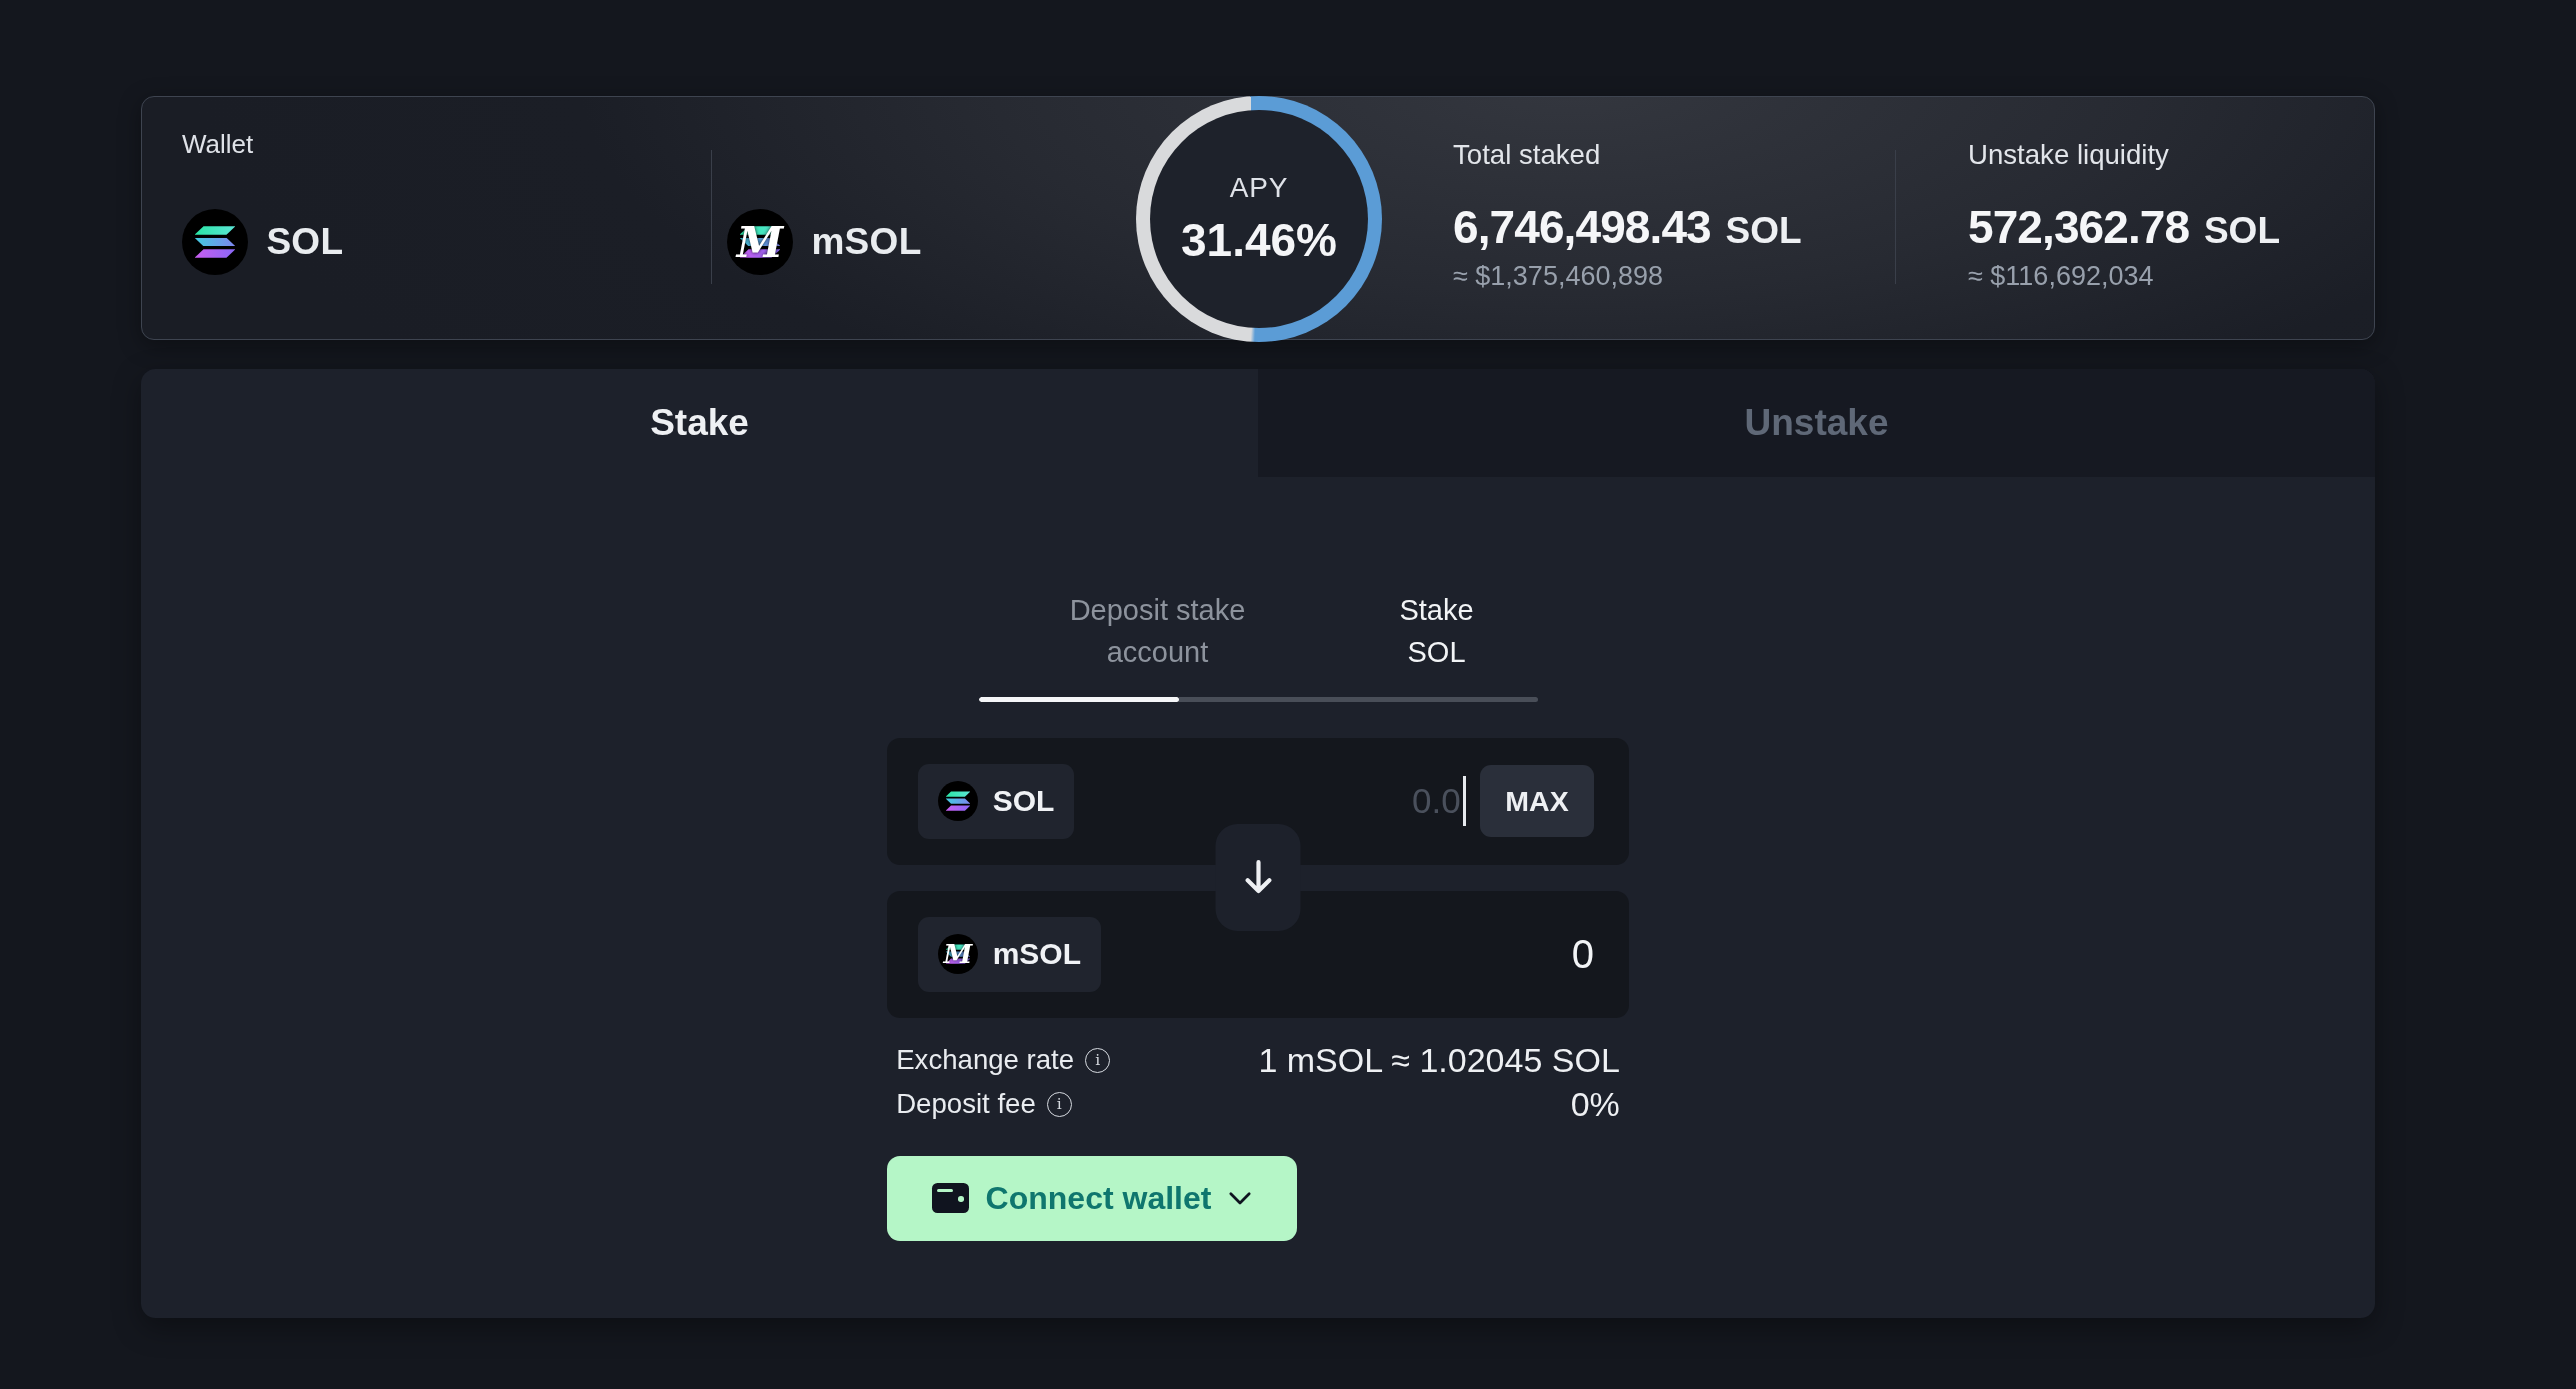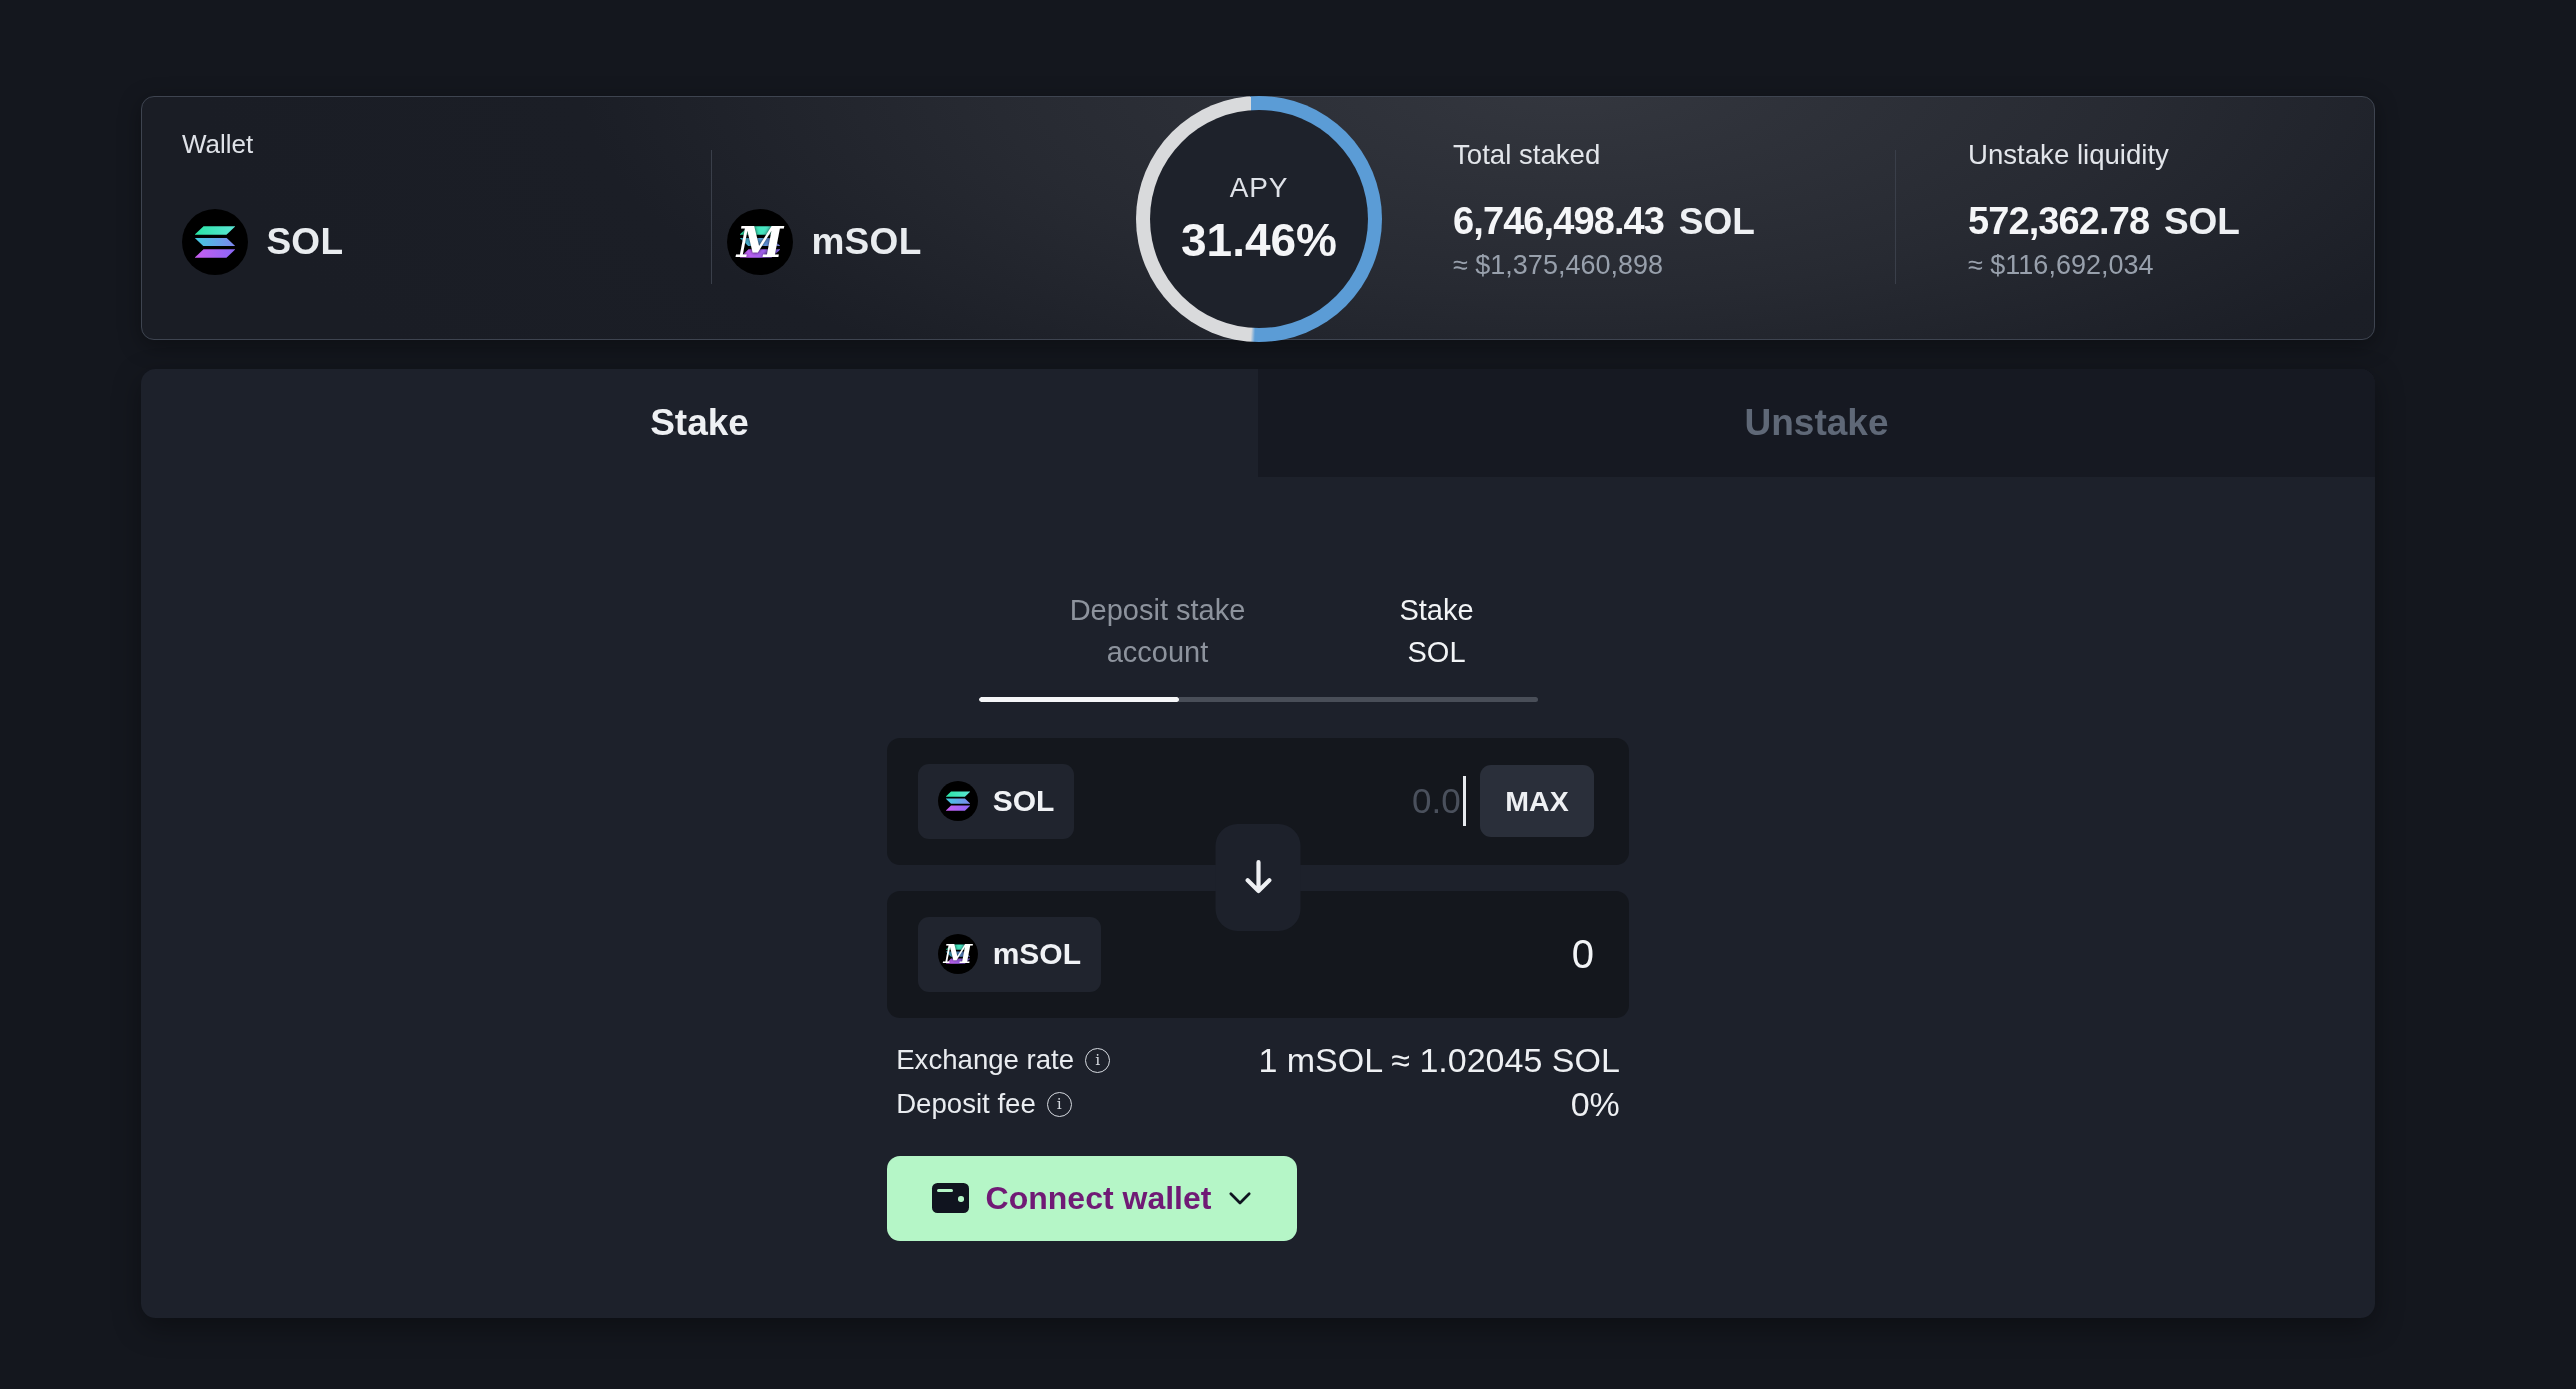--- a/index.html
+++ b/index.html
@@ -38,21 +38,21 @@
   .apy-inner{position:absolute;inset:13.8px;border-radius:50%;background:#1e222b;
     display:flex;flex-direction:column;align-items:center;justify-content:center;gap:9.2px;}
   .apy-label{font-size:28px;color:#dfe2e8;letter-spacing:0.9px;}
   .apy-value{font-size:46px;font-weight:700;color:#f4f5f7;}
 
   
   .stat-block{position:absolute;top:42px;}
   .stat-block.total{left:1311px;} .stat-block.liq{left:1826px;}
   .stat-label{font-size:27.6px;color:#e2e5ea;}
   .stat-value-row{margin-top:29px;display:flex;align-items:baseline;gap:14.7px;}
-  .stat-amount{font-size:38px;font-weight:700;color:#f5f6f8;letter-spacing:-0.9px;}
+  .stat-amount{font-size:46px;font-weight:700;color:#f5f6f8;letter-spacing:-0.9px;}
   .stat-unit{font-size:37px;font-weight:700;color:#eef0f3;}
   .stat-usd{margin-top:7.3px;font-size:27px;color:#98a0ac;}
 
   
   .main-card{position:absolute;left:141px;top:369px;width:2234px;height:949px;background:#1d212b;
     border-radius:14.7px;box-shadow:0 9.2px 27.6px rgba(0,0,0,.35);}
   .tab-row{display:flex;height:108px;}
   .tab{flex:1;display:flex;align-items:center;justify-content:center;font-size:37px;font-weight:700;cursor:pointer;}
   .tab.active{color:#eef0f3;border-radius:14.7px 0 0 0;}
   .tab.inactive{color:#5f6877;background:#161922;border-radius:0 14.7px 0 0;}
@@ -92,21 +92,21 @@
   .info-rows{margin-top:24px;display:flex;flex-direction:column;gap:7px;}
   .info-row{height:37px;display:flex;align-items:center;justify-content:space-between;padding:0 9.2px;}
   .info-left{display:flex;align-items:center;gap:11px;font-size:27.6px;color:#e9ecf0;}
   .info-icon{width:25px;height:25px;border:1.8px solid #d6dae0;border-radius:50%;box-sizing:border-box;
     display:flex;align-items:center;justify-content:center;font-size:15.6px;color:#d6dae0;cursor:pointer;
     font-family:"DejaVu Serif","Liberation Serif",serif;}
   .info-value{font-size:34px;color:#eef0f3;}
 
   .connect-btn{margin-top:33px;width:410px;height:85px;border-radius:13px;background:#b5f6c7;border:none;
     display:flex;align-items:center;justify-content:center;gap:16.5px;cursor:pointer;font-family:inherit;}
-  .connect-label{font-size:32px;font-weight:700;color:#701a75;}
+  .connect-label{font-size:32px;font-weight:700;color:#0f766e;}
   .wallet-glyph{position:relative;width:37px;height:30px;background:#10141f;border-radius:5.5px;}
   .wallet-glyph .slot{position:absolute;left:4.6px;top:5.5px;width:16.5px;height:3.7px;background:#b5f6c7;border-radius:1.8px;}
   .wallet-glyph .dot{position:absolute;right:5.5px;top:13px;width:5.5px;height:5.5px;background:#b5f6c7;border-radius:50%;}
 </style>
 </head>
 <body>
 
 <div class="page">
 
   <section class="stats-card">

